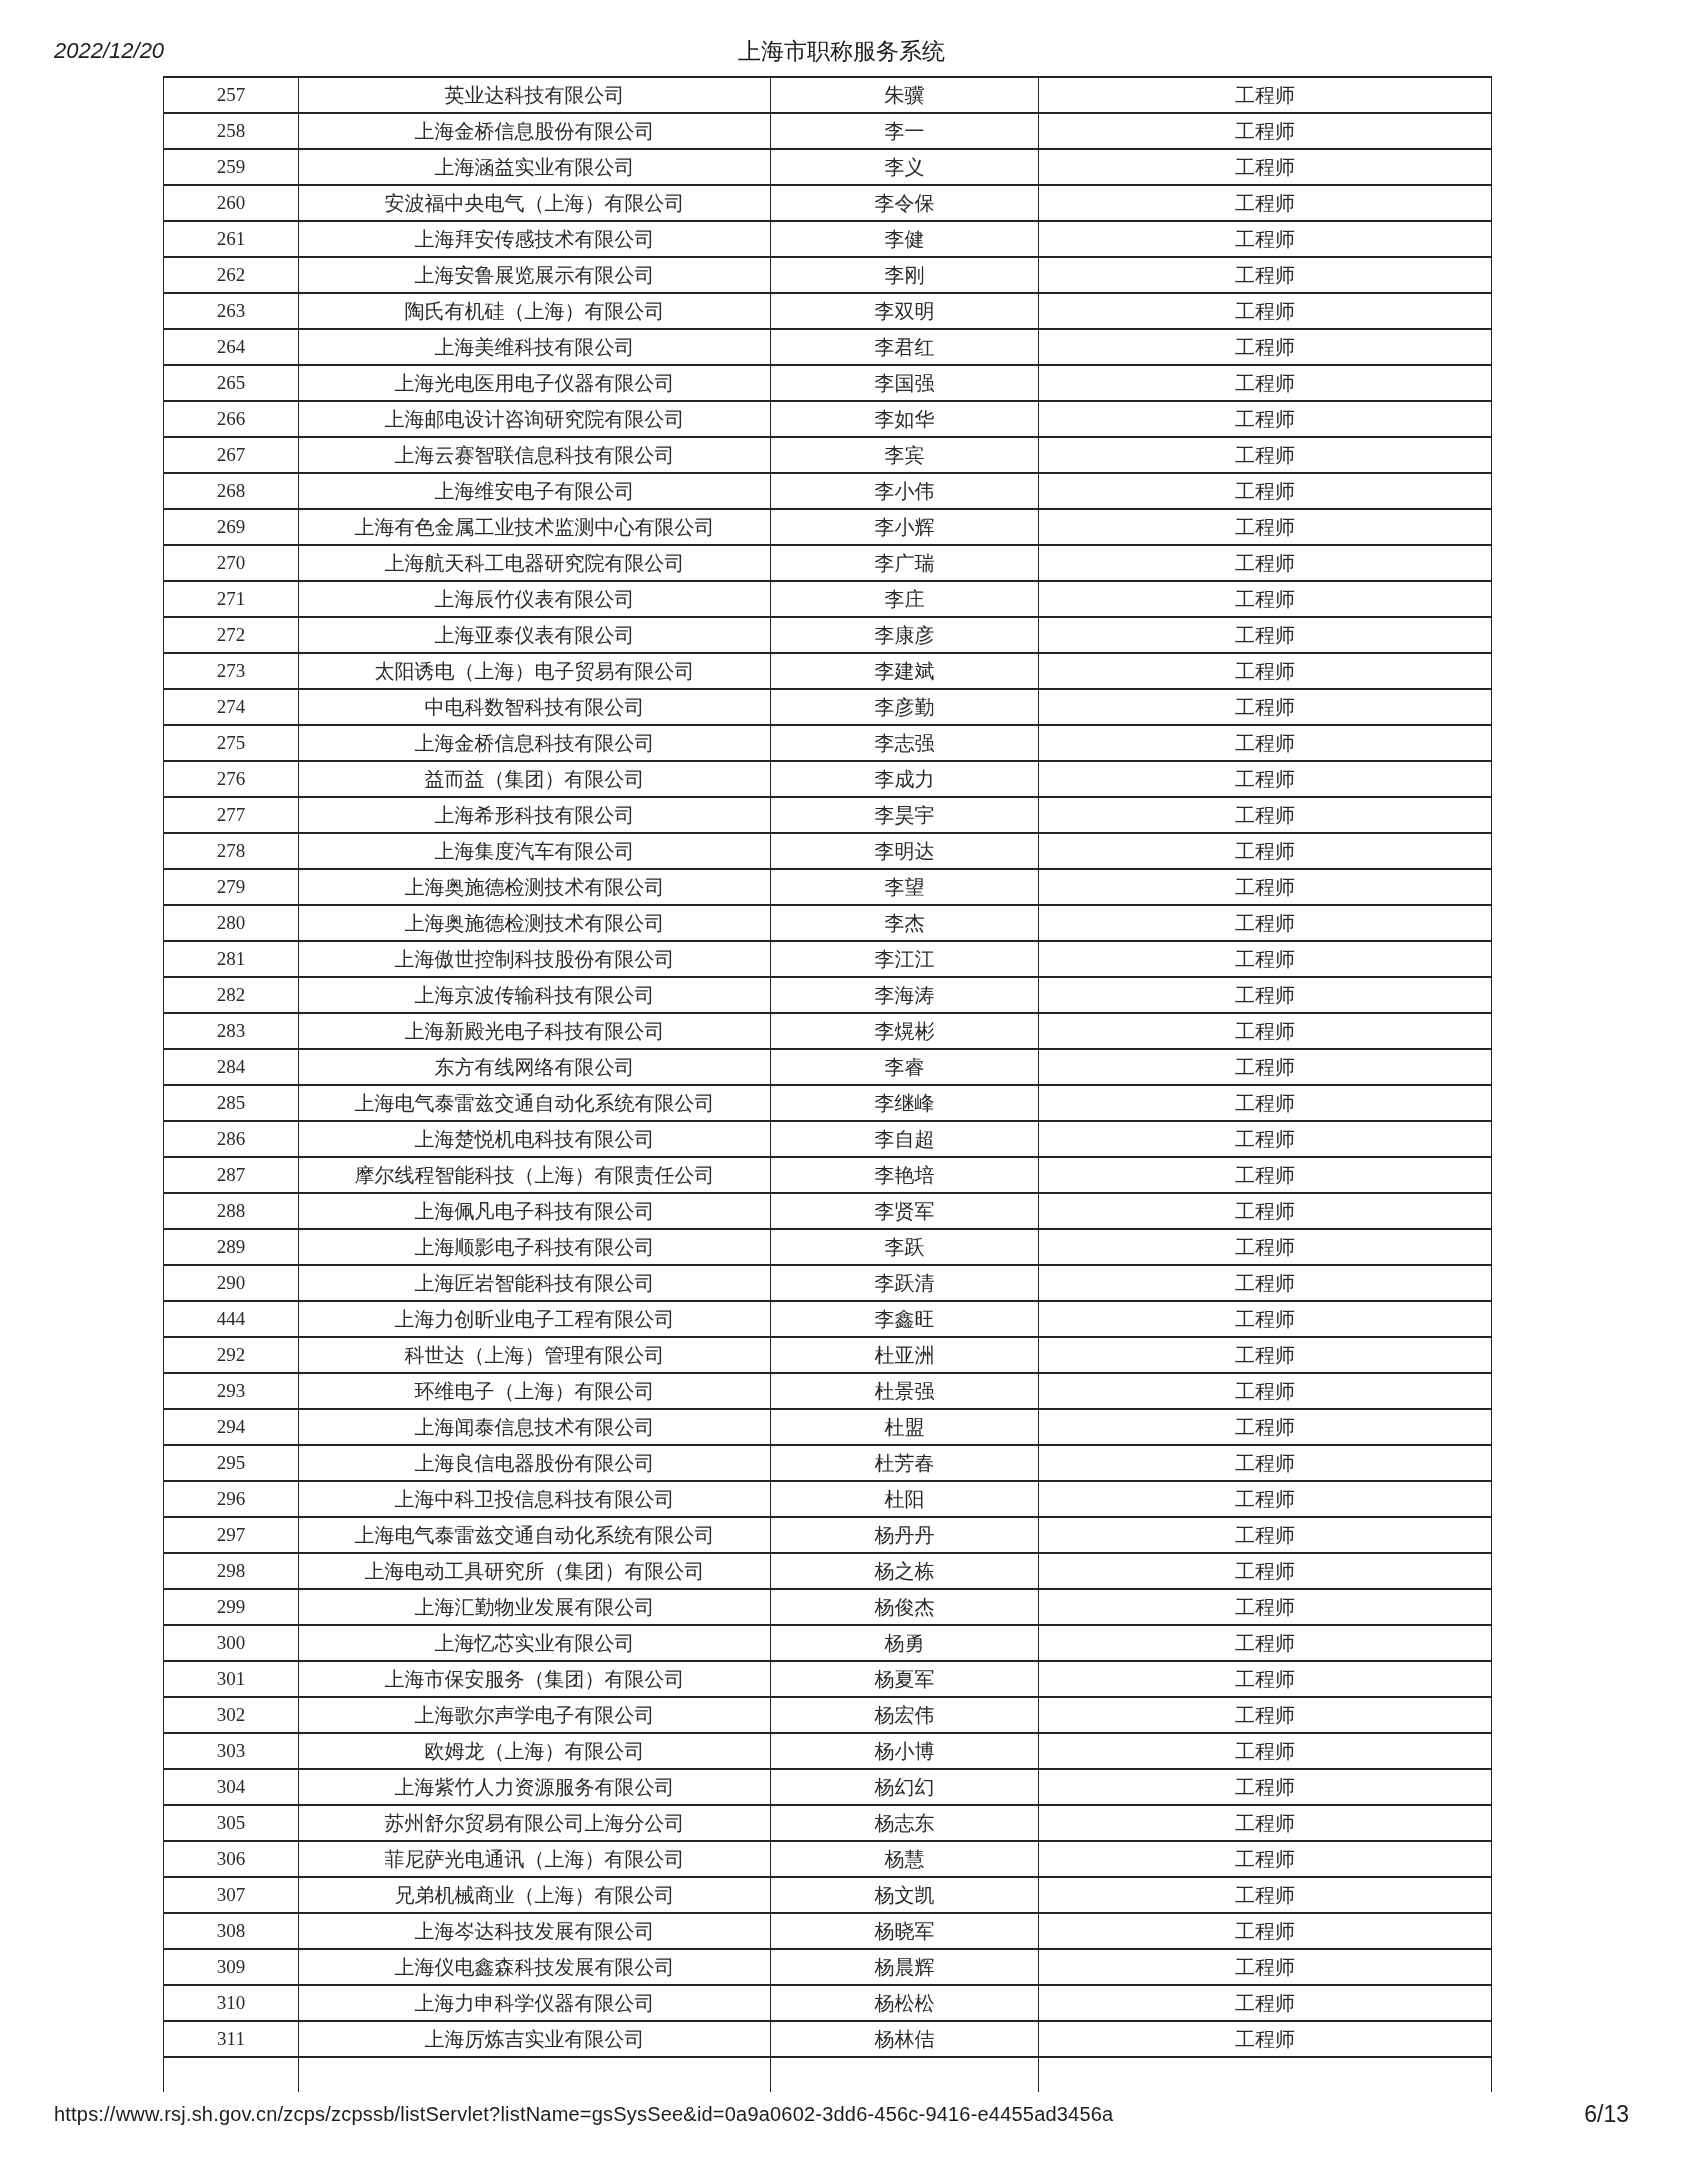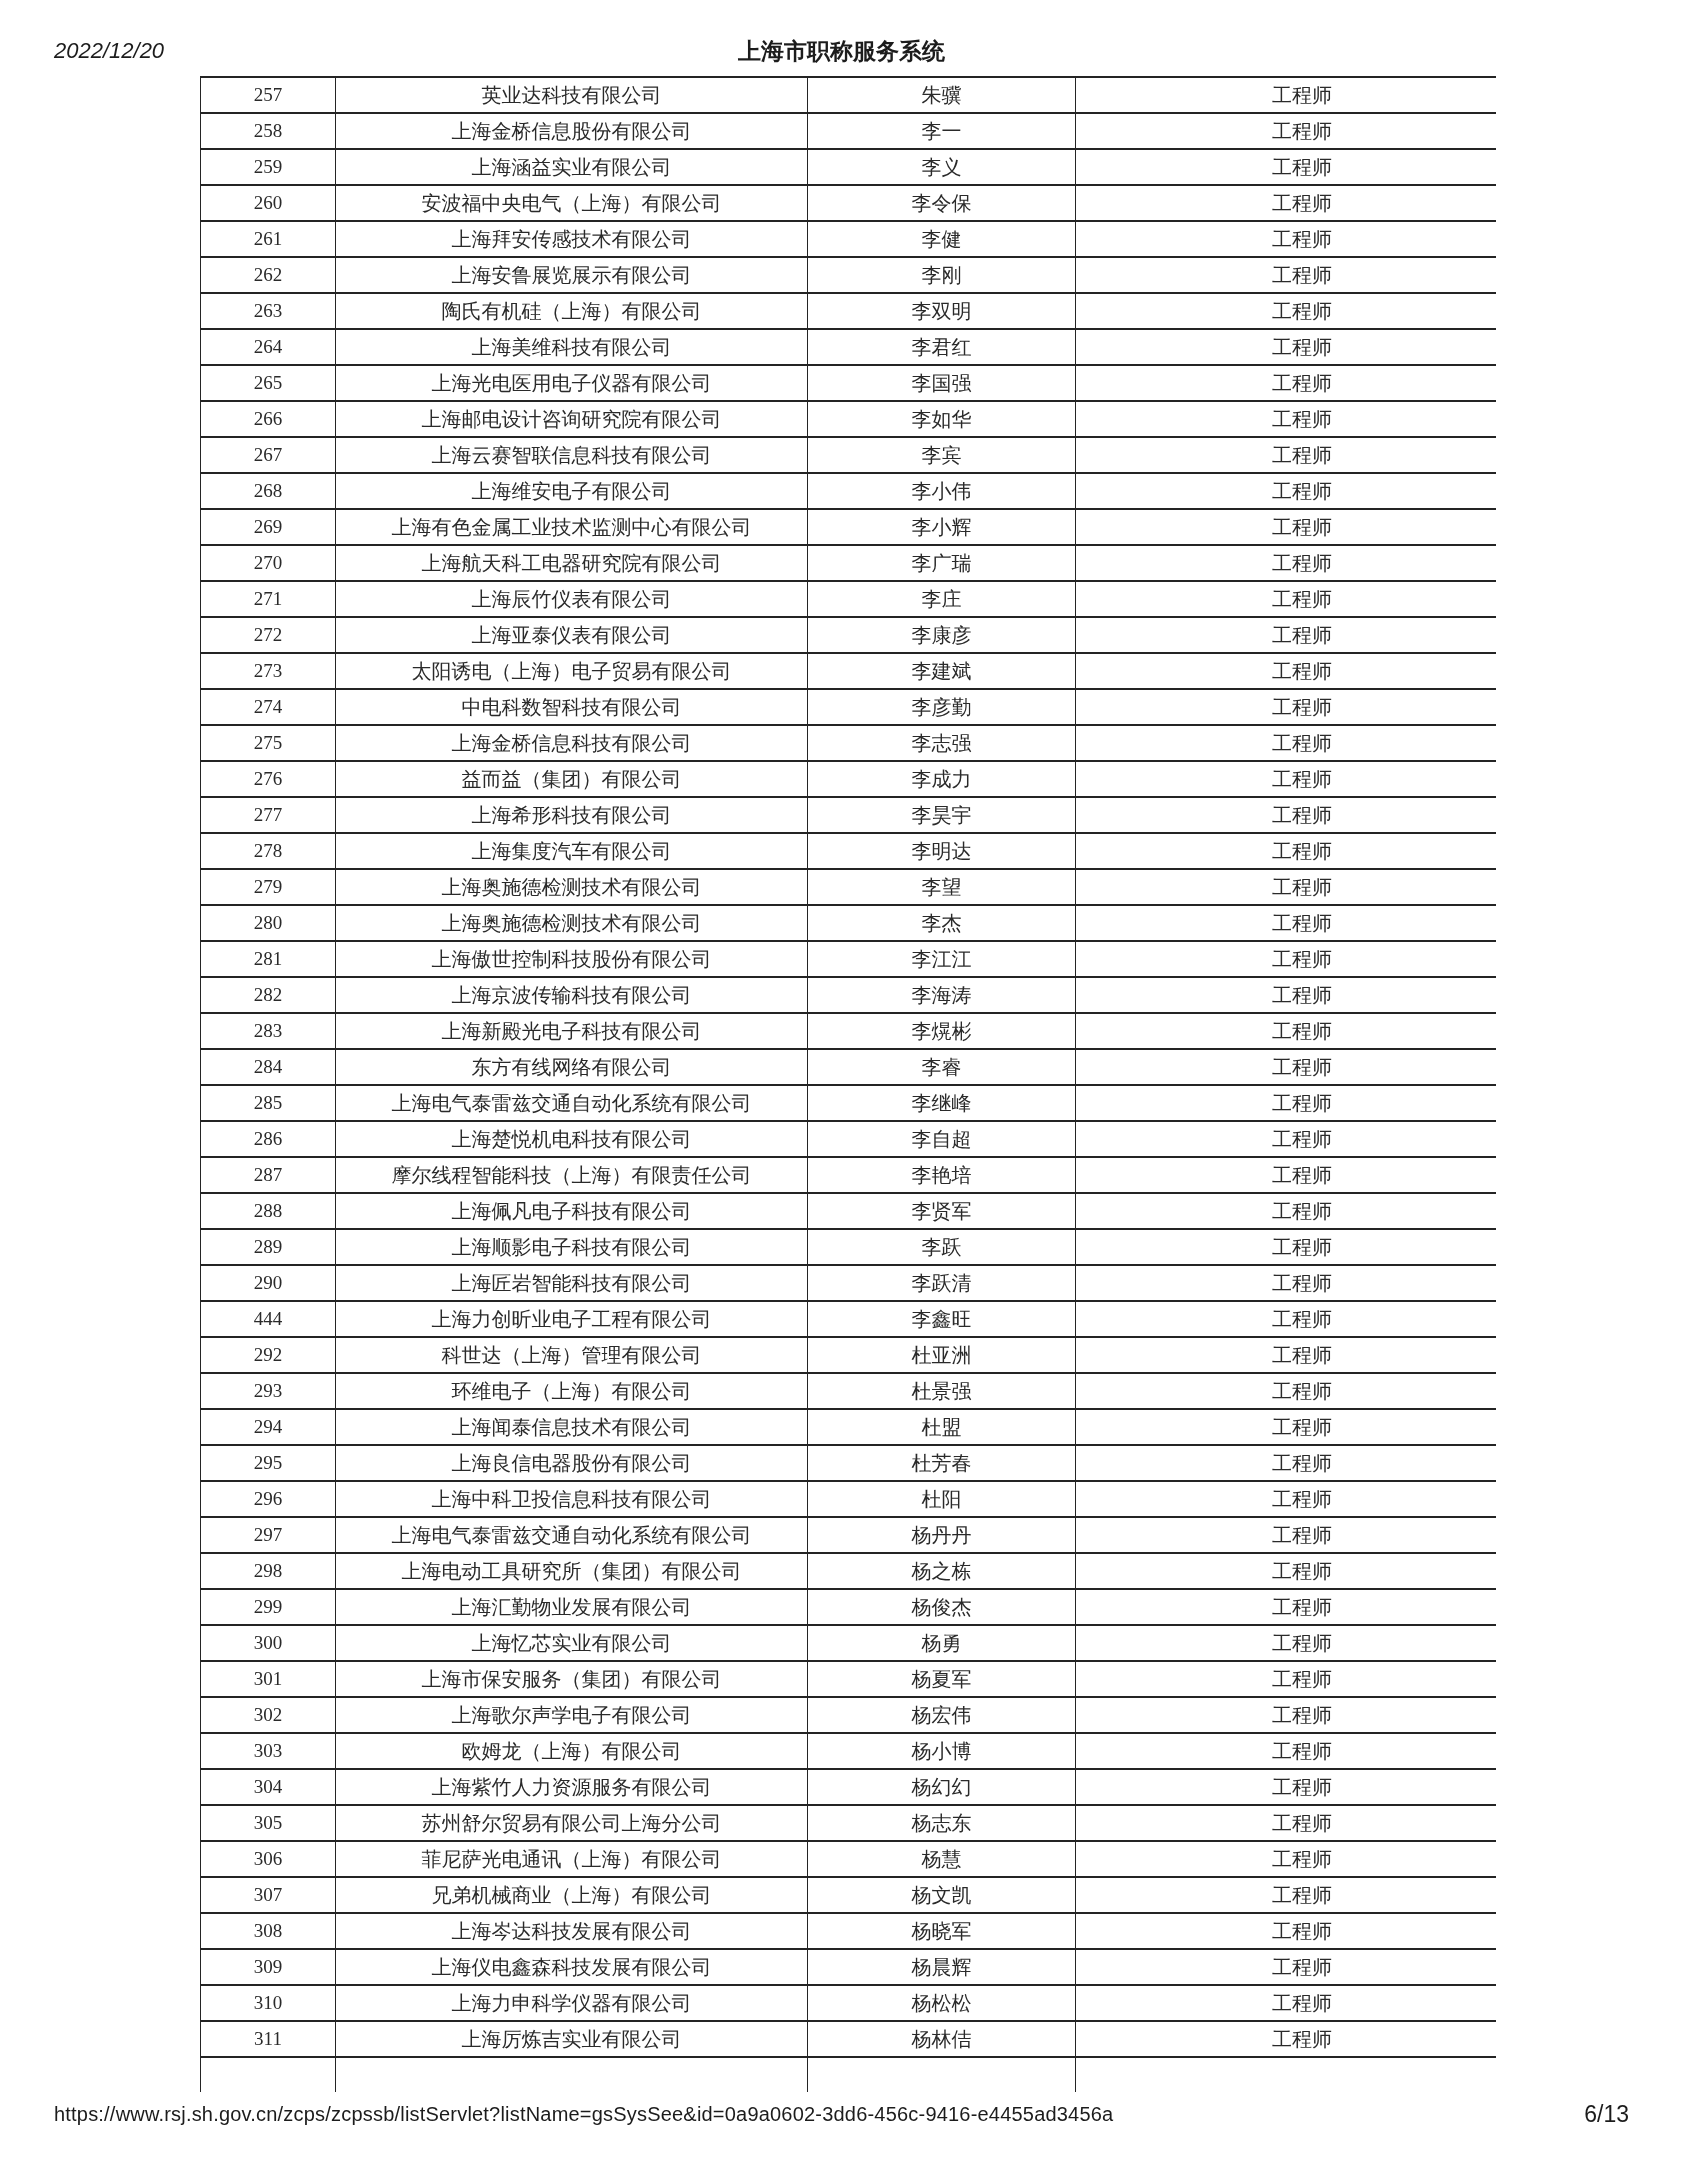--- a/index.html
+++ b/index.html
@@ -24,35 +24,33 @@
     font-style: italic;
   }
   .page-title {
     position: absolute;
     left: 0;
     top: 36px;
     width: 1683px;
     text-align: center;
     font-size: 23px;
     color: #1c1c1c;
-    font-weight: bold;
   }
   .table-wrap {
     position: absolute;
     left: 163px;
     top: 76px;
     width: 1333px;
     height: 2016px;
     overflow: hidden;
   }
   table.roster {
     border-collapse: collapse;
     table-layout: fixed;
     width: 1329px;
-    margin-left: 37px;
   }
   table.roster td {
     height: 34px;
     padding: 0;
     text-align: center;
     vertical-align: middle;
     border: 1.6px solid #242424;
     border-top-width: 2.5px;
     border-bottom-width: 2.5px;
     font-family: "Liberation Serif", "DejaVu Serif", serif;

